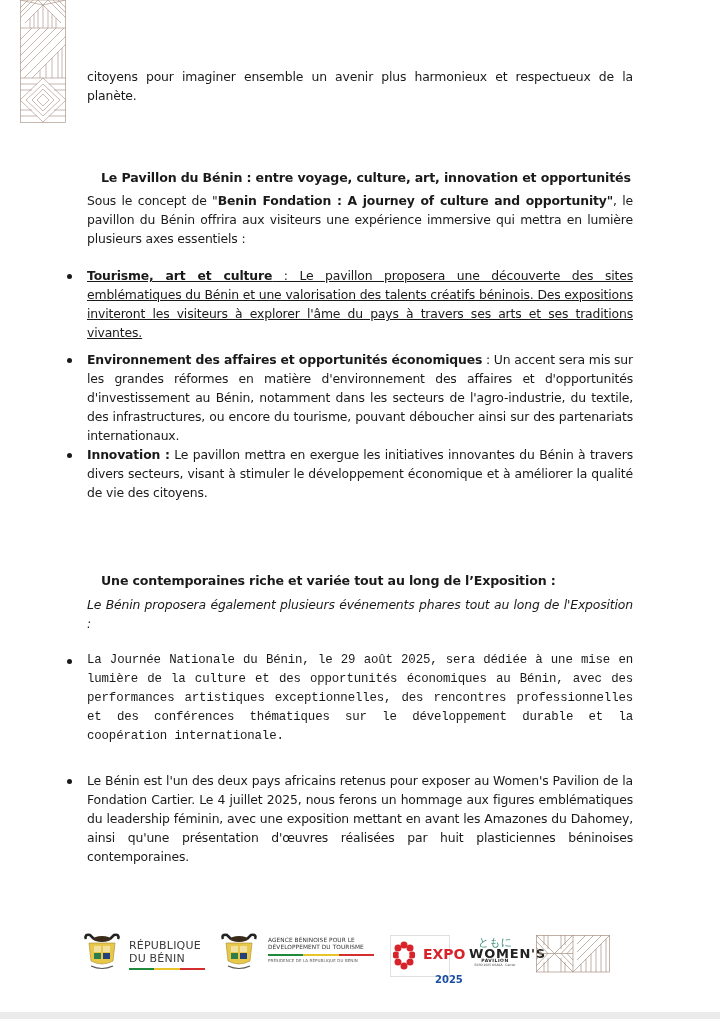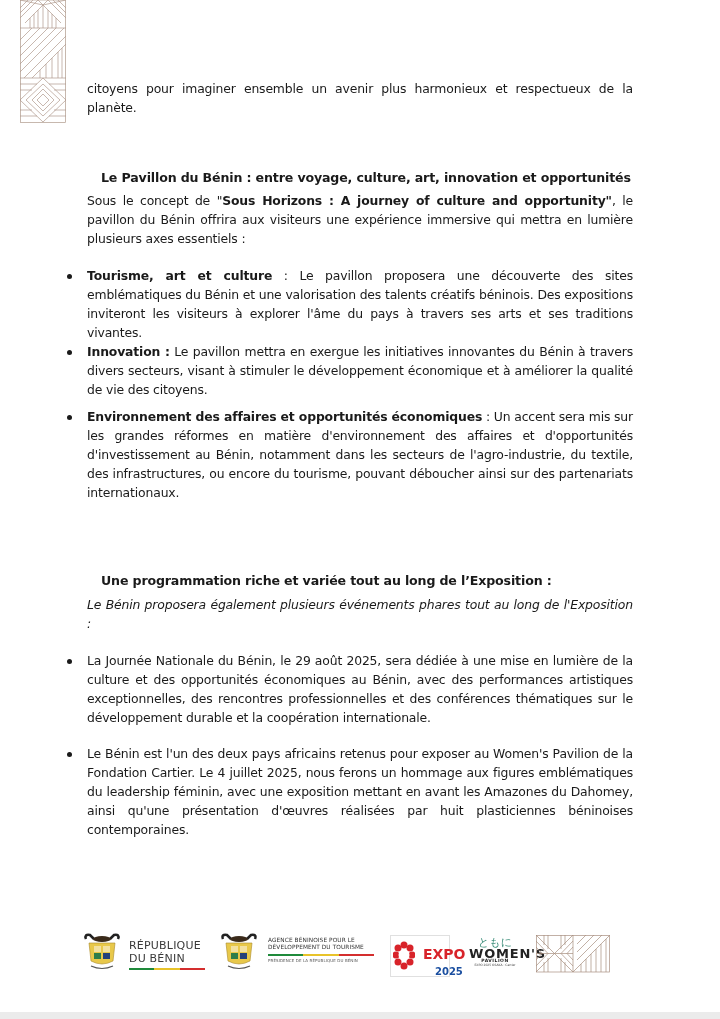--- a/index.html
+++ b/index.html
@@ -16,21 +16,21 @@
     .footer { position: absolute; left: 0; top: 925px; width: 620px; height: 60px; }
     .logo { position: absolute; }
     .bottom-bar { position: absolute; left: 0; top: 1012px; width: 720px; height: 7px; background: #ebebeb; }
     .rep-text { font-size: 11px; line-height: 13px; color: #3a3a3a; letter-spacing: 0.2px; }
     .flag-strip { display: flex; height: 2px; width: 76px; margin-top: 3px; }
     .flag-strip span { flex: 1; }
     .agency-text { font-size: 5.8px; line-height: 7px; color: #333; letter-spacing: 0.1px; }
     .agency-sub { font-size: 4px; color: #555; margin-top: 2px; letter-spacing: 0.1px; }
     .expo-box { border: 1px solid #e0e0e0; width: 58px; height: 40px; position: relative; background: #fff; }
     .expo-label { position: absolute; left: 32px; top: 13px; font-size: 14px; color: #d8232a; font-weight: bold; line-height: 10px; }
-    .expo-year { position: absolute; left: 23px; top: 31px; font-size: 10px; color: #1b4fa0; font-weight: bold; line-height: 10px; padding-left: 21px; }
+    .expo-year { position: absolute; left: 23px; top: 39px; font-size: 10px; color: #1b4fa0; font-weight: bold; line-height: 10px; padding-left: 21px; }
     .women-title { font-size: 13px; font-weight: bold; letter-spacing: 0.8px; color: #222; line-height: 8px; }
     .women-sub { font-size: 4.5px; font-weight: bold; letter-spacing: 0.5px; color: #222; line-height: 5px; text-align: center; }
     .women-foot { font-size: 3px; color: #444; line-height: 4px; }
   </style>
 </head>
 <body>
 
 <svg class="deco-top" viewBox="0 0 46 123" xmlns="http://www.w3.org/2000/svg">
   <g fill="none" stroke="#b09a8c" stroke-width="0.7">
     <rect x="0.5" y="0" width="45" height="122.5"></rect>
@@ -79,49 +79,49 @@
     <line x1="0" y1="90" x2="12" y2="90"></line>
       <line x1="34" y1="90" x2="46" y2="90"></line>
     <line x1="0" y1="110" x2="12" y2="110"></line>
       <line x1="34" y1="110" x2="46" y2="110"></line>
     <line x1="0" y1="116" x2="17" y2="116"></line>
       <line x1="29" y1="116" x2="46" y2="116"></line>
   </g>
 </svg>
 
 <div class="page">
-  <p class="p" style="position:absolute; top:79px; width:546px;">citoyens pour imaginer ensemble un avenir plus harmonieux et respectueux de la planète.</p>
+  <p class="p" style="position:absolute; top:67px; width:546px;">citoyens pour imaginer ensemble un avenir plus harmonieux et respectueux de la planète.</p>
 
   <h2 class="h" style="position:absolute; top:154px; width:546px;">Le Pavillon du Bénin : entre voyage, culture, art, innovation et opportunités</h2>
 
   <p class="p" style="position:absolute; top:191px; width:546px;">
-    <span>Sous le concept de "</span><b>Sous Horizons : A journey of culture and opportunity"</b><span>, le pavillon du Bénin offrira aux visiteurs une expérience immersive qui mettra en lumière plusieurs axes essentiels :</span>
+    <span>Sous le concept de "</span><b>Benin Fondation : A journey of culture and opportunity"</b><span>, le pavillon du Bénin offrira aux visiteurs une expérience immersive qui mettra en lumière plusieurs axes essentiels :</span>
   </p>
 
   <ul class="bullets" style="position:absolute; top:266px; left:-44px; width:590px;">
-    <li class="p" style="">
+    <li class="p" style="margin-bottom:8px;text-decoration:underline;">
       <span class="dot"></span>
       <b>Tourisme, art et culture</b><span> : Le pavillon proposera une découverte des sites emblématiques du Bénin et une valorisation des talents créatifs béninois. Des expositions inviteront les visiteurs à explorer l'âme du pays à travers ses arts et ses traditions vivantes.</span>
     </li>
+    <li class="p">
+      <span class="dot"></span>
+      <b>Environnement des affaires et opportunités économiques</b><span> : Un accent sera mis sur les grandes réformes en matière d'environnement des affaires et d'opportunités d'investissement au Bénin, notamment dans les secteurs de l'agro-industrie, du textile, des infrastructures, ou encore du tourisme, pouvant déboucher ainsi sur des partenariats internationaux.</span>
+    </li>
     <li class="p" style="margin-bottom:8px;">
       <span class="dot"></span>
       <b>Innovation :</b><span> Le pavillon mettra en exergue les initiatives innovantes du Bénin à travers divers secteurs, visant à stimuler le développement économique et à améliorer la qualité de vie des citoyens.</span>
     </li>
-    <li class="p">
-      <span class="dot"></span>
-      <b>Environnement des affaires et opportunités économiques</b><span> : Un accent sera mis sur les grandes réformes en matière d'environnement des affaires et d'opportunités d'investissement au Bénin, notamment dans les secteurs de l'agro-industrie, du textile, des infrastructures, ou encore du tourisme, pouvant déboucher ainsi sur des partenariats internationaux.</span>
-    </li>
   </ul>
 
-  <h2 class="h" style="position:absolute; top:557px; width:546px;">Une programmation riche et variée tout au long de l’Exposition :</h2>
+  <h2 class="h" style="position:absolute; top:557px; width:546px;">Une contemporaines riche et variée tout au long de l’Exposition :</h2>
 
   <p class="p" style="position:absolute; top:595px; width:546px;font-style:italic;">Le Bénin proposera également plusieurs événements phares tout au long de l'Exposition :</p>
 
   <ul class="bullets" style="position:absolute; top:651px; left:-44px; width:590px;">
-    <li class="p" style="margin-bottom:17px;">
+    <li class="p" style="margin-bottom:25px;font-family:Liberation Mono, monospace;">
       <span class="dot"></span>
       <span>La Journée Nationale du Bénin, le 29 août 2025, sera dédiée à une mise en lumière de la culture et des opportunités économiques au Bénin, avec des performances artistiques exceptionnelles, des rencontres professionnelles et des conférences thématiques sur le développement durable et la coopération internationale.</span>
     </li>
     <li class="p">
       <span class="dot"></span>
       <span>Le Bénin est l'un des deux pays africains retenus pour exposer au Women's Pavilion de la Fondation Cartier. Le 4 juillet 2025, nous ferons un hommage aux figures emblématiques du leadership féminin, avec une exposition mettant en avant les Amazones du Dahomey, ainsi qu'une présentation d'œuvres réalisées par huit plasticiennes béninoises contemporaines.</span>
     </li>
   </ul>
 </div>
 

